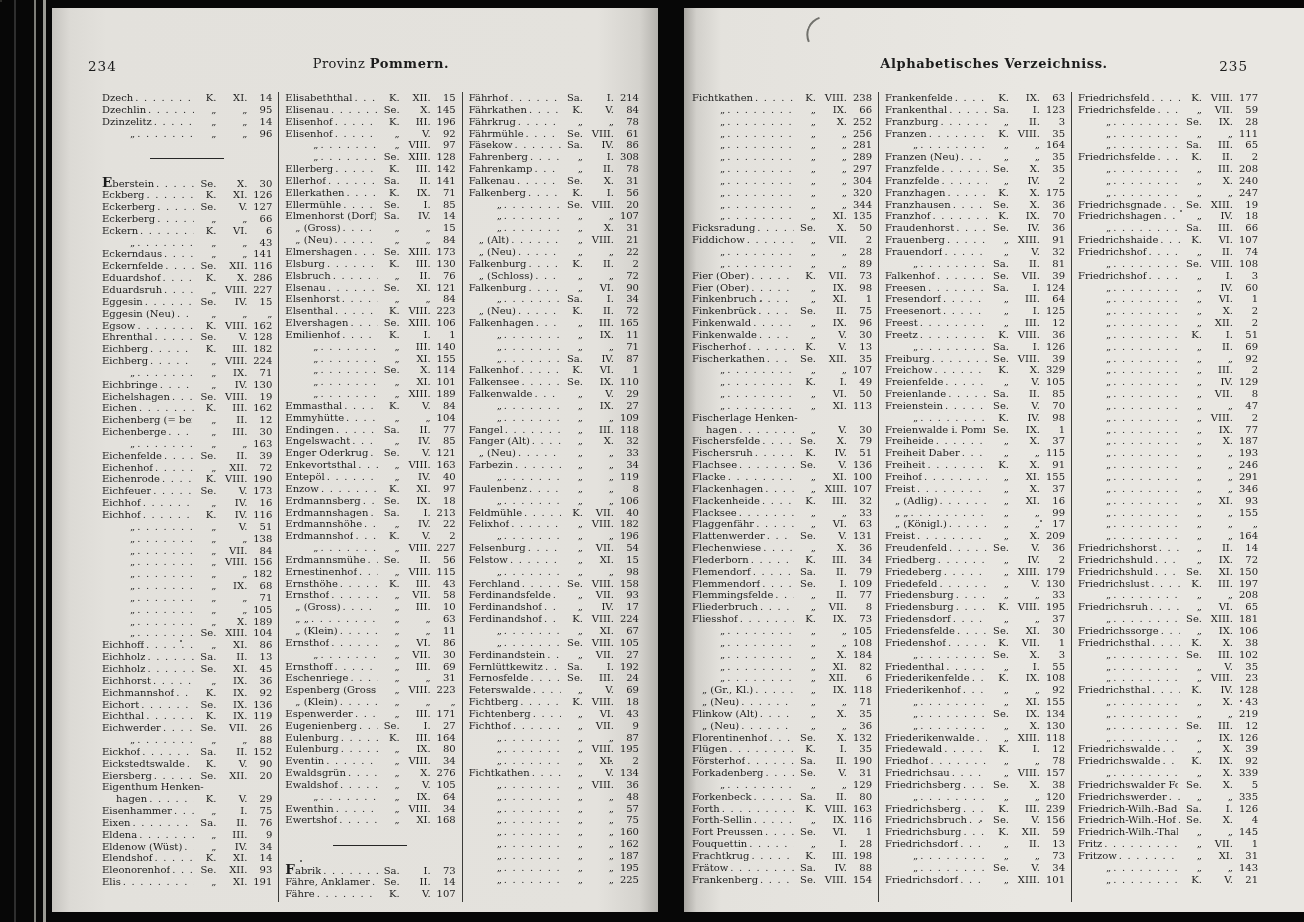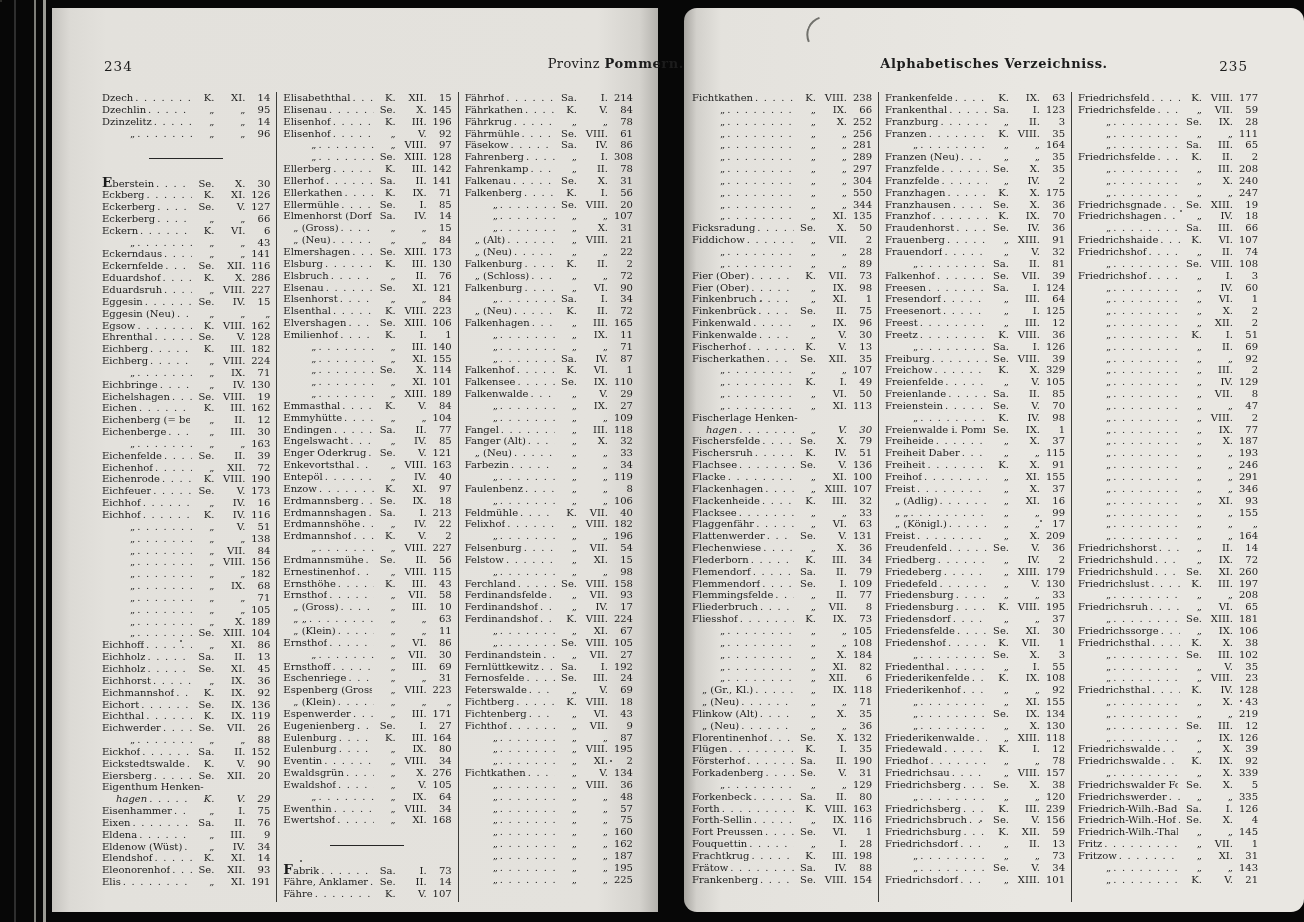--- a/index.html
+++ b/index.html
@@ -15,42 +15,41 @@
   .stripe.s2 { left:34px; width:2px; background:#7d7d78; }
   .stripe.s3 { left:43px; width:3px; background:#9a9a94; }
   .page { position:absolute; top:8px; height:904px; }
   .page-left {
     left:52px; width:606px;
     background:linear-gradient(90deg,#c6c4bf 0,#dcdad5 3%,#e3e1dc 9%,#e4e2dd 90%,#d4d2cd 97%,#b4b2ad 100%);
   }
   .page-right {
     left:684px; width:620px;
     background:linear-gradient(90deg,#a8a6a1 0,#d2d0cb 2%,#e4e2dd 6%,#e9e7e2 55%,#e9e7e2 100%);
-    border-radius:13px;
   }
   .page-head { position:relative; margin-top:48px; height:22px; }
   .pnum { position:absolute; top:2px; font-size:13.5px; letter-spacing:1px; }
-  .page-left .pnum { left:52px; }
+  .page-left .pnum { left:36px; }
   .page-right .pnum { right:56px;text-align:right; }
   .ptitle { position:absolute; top:0; width:100%; text-align:center; font-size:13px; letter-spacing:.4px; }
-  .page-left .ptitle { left:26px;text-align:right; }
+  .page-left .ptitle { left:26px; }
   .ptitle b { letter-spacing:.6px; }
   .cols { display:flex; margin-top:14px; }
-  .page-left  .cols { padding-left:44px; padding-right:19px;justify-content:space-between; }
+  .page-left  .cols { padding-left:44px; padding-right:13px;justify-content:space-between; }
   .page-right .cols { padding-left:2px;  padding-right:40px; }
   .col { flex:1 1 0; min-width:0; height:810px; padding:0 6px 0 6px; overflow:hidden; }
   .col + .col { border-left:1px solid #3b3b38; }
   .row {
     display:flex; align-items:baseline;
     height:11.85px; line-height:11.85px; font-size:10px; white-space:nowrap;
   }
   .name { flex:0 1 auto; overflow:hidden; }
   .name.d1 { padding-left:28px; }   
   .name.d2 { padding-left:10px; }   
-  .row.indent { padding-left:14px;font-style:italic; }
+  .row.indent { padding-left:14px; }
   .row.cont .name { overflow:visible; }
   .dots { flex:1 1 0; min-width:2px; overflow:hidden; color:#2a2a2a; }
   .dots::after { content:". . . . . . . . . . . . . . . . . . . . . ."; letter-spacing:1.2px; padding-left:2px; }
   .vol  { flex:0 0 22px; text-align:right; }
   .rom  { flex:0 0 31px; text-align:right; }
   .pg   { flex:0 0 25px; text-align:right; }
   .initial { font-size:13.5px; font-weight:bold; }
   .divider { height:38px; display:flex; align-items:center; justify-content:center; }
   .divline { width:74px; border-top:1.5px solid #262626; }
   
@@ -1522,21 +1521,21 @@
             <span class="dots"></span>
             <span class="vol">„</span>
             <span class="rom">„</span>
             <span class="pg">304</span>
           </div>
           <div class="row">
             <span class="name d1">„</span>
             <span class="dots"></span>
             <span class="vol">„</span>
             <span class="rom">„</span>
-            <span class="pg">550</span>
+            <span class="pg">320</span>
           </div>
           <div class="row">
             <span class="name d1">„</span>
             <span class="dots"></span>
             <span class="vol">„</span>
             <span class="rom">„</span>
             <span class="pg">344</span>
           </div>
           <div class="row">
             <span class="name d1">„</span>
@@ -2684,21 +2683,21 @@
             <span class="dots"></span>
             <span class="vol">„</span>
             <span class="rom">IX.</span>
             <span class="pg">72</span>
           </div>
           <div class="row">
             <span class="name">Friedrichshuld</span>
             <span class="dots"></span>
             <span class="vol">Se.</span>
             <span class="rom">XI.</span>
-            <span class="pg">260</span>
+            <span class="pg">150</span>
           </div>
           <div class="row">
             <span class="name">Friedrichslust</span>
             <span class="dots"></span>
             <span class="vol">K.</span>
             <span class="rom">III.</span>
             <span class="pg">197</span>
           </div>
           <div class="row">
             <span class="name d1">„</span>

